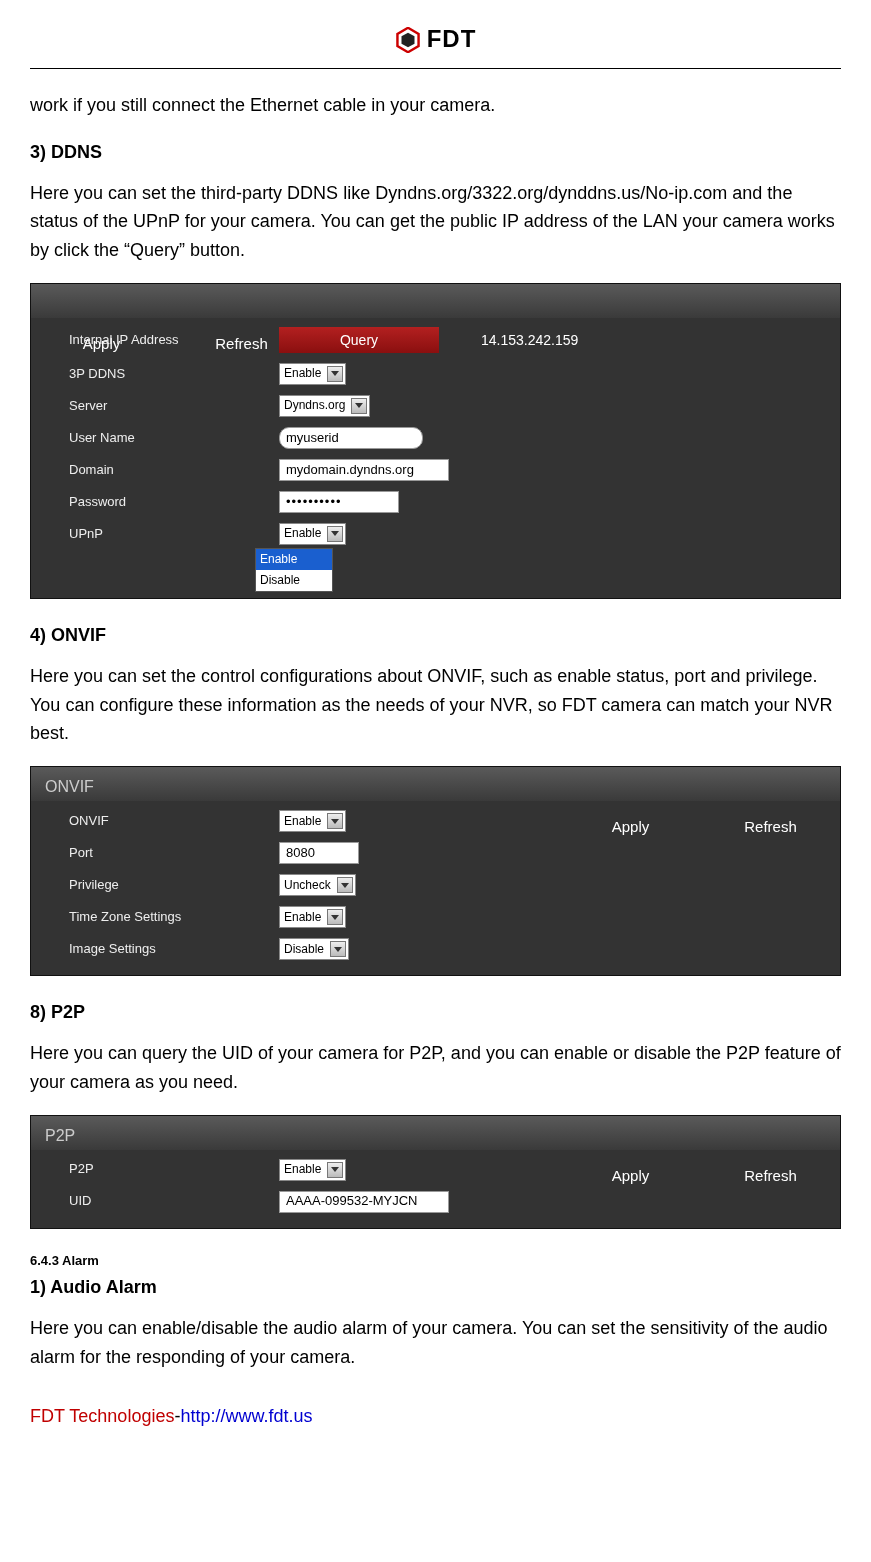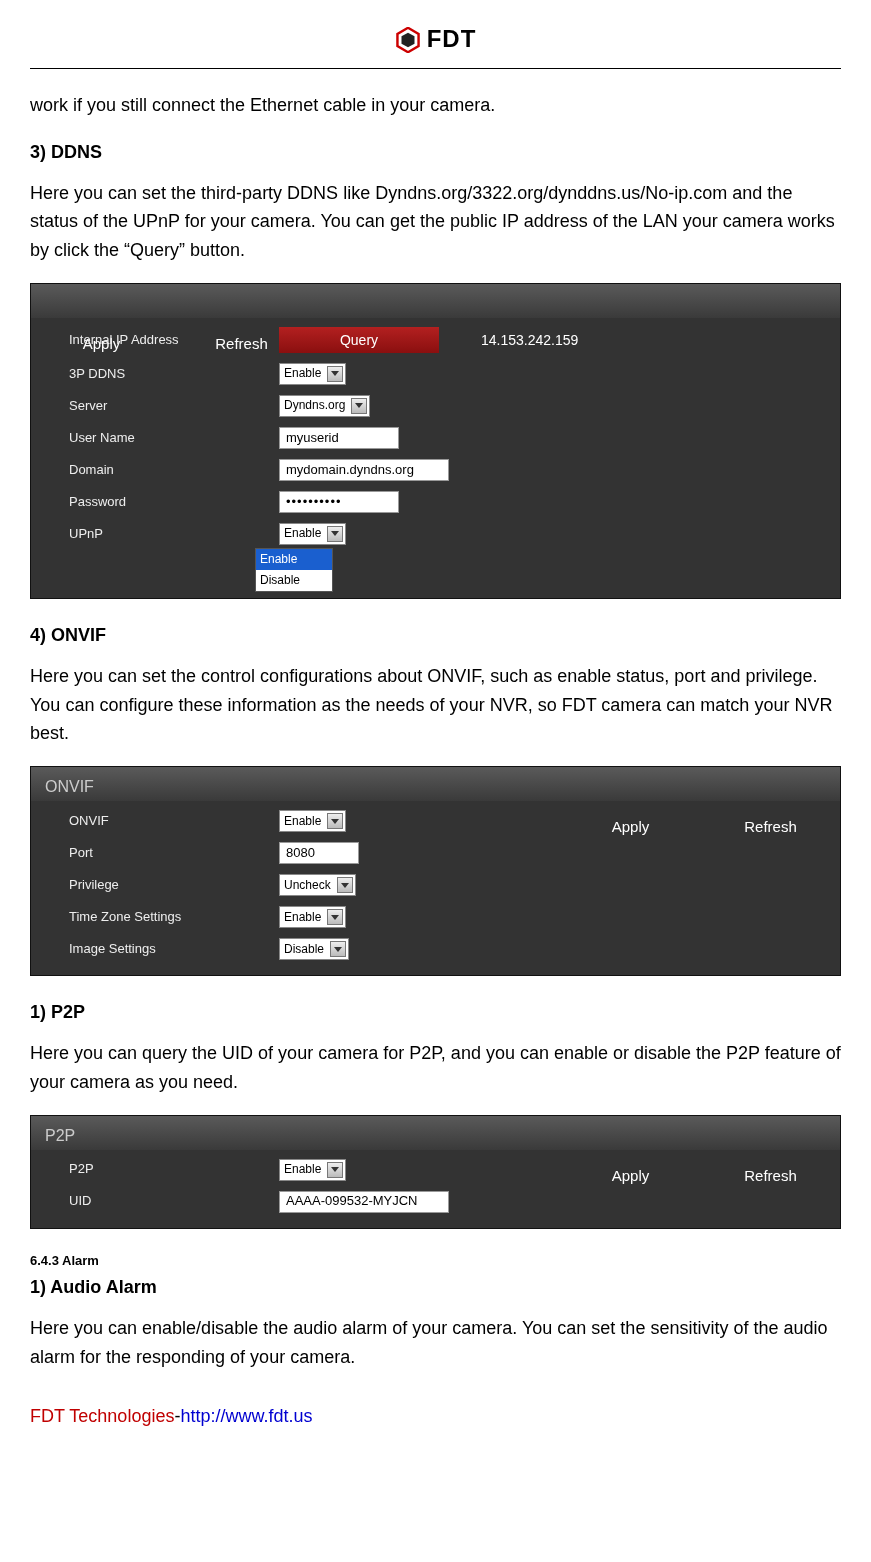--- a/index.html
+++ b/index.html
@@ -185,21 +185,21 @@
       <div class="row-ctrl">
         <div class="sel">
           <span>Dyndns.org</span>
           <span class="sel-arrow"></span>
         </div>
       </div>
     </div>
     <div class="row">
       <div class="row-label">User Name</div>
       <div class="row-ctrl">
-        <div class="txt" style="width:120px;">
+        <div class="txt" style="width:144px;border-radius:10px;">
           <span>myuserid</span>
         </div>
       </div>
     </div>
     <div class="row">
       <div class="row-label">Domain</div>
       <div class="row-ctrl">
         <div class="txt" style="width:170px;">
           <span>mydomain.dyndns.org</span>
         </div>
@@ -279,21 +279,21 @@
       <div class="row-ctrl">
         <div class="sel">
           <span>Disable</span>
           <span class="sel-arrow"></span>
         </div>
       </div>
     </div>
   </div>
 </div>
 
-<div class="section-h">1) P2P</div>
+<div class="section-h">8) P2P</div>
 <p class="body-text">Here you can query the UID of your camera for P2P, and you can enable or disable the P2P feature of your camera as you need.</p>
 
 <div class="panel">
   <div class="panel-header">
     <div class="panel-title">P2P</div>
     <div class="hbtn">Apply</div>
     <div class="hbtn">Refresh</div>
   </div>
   <div class="rows">
     <div class="row">

